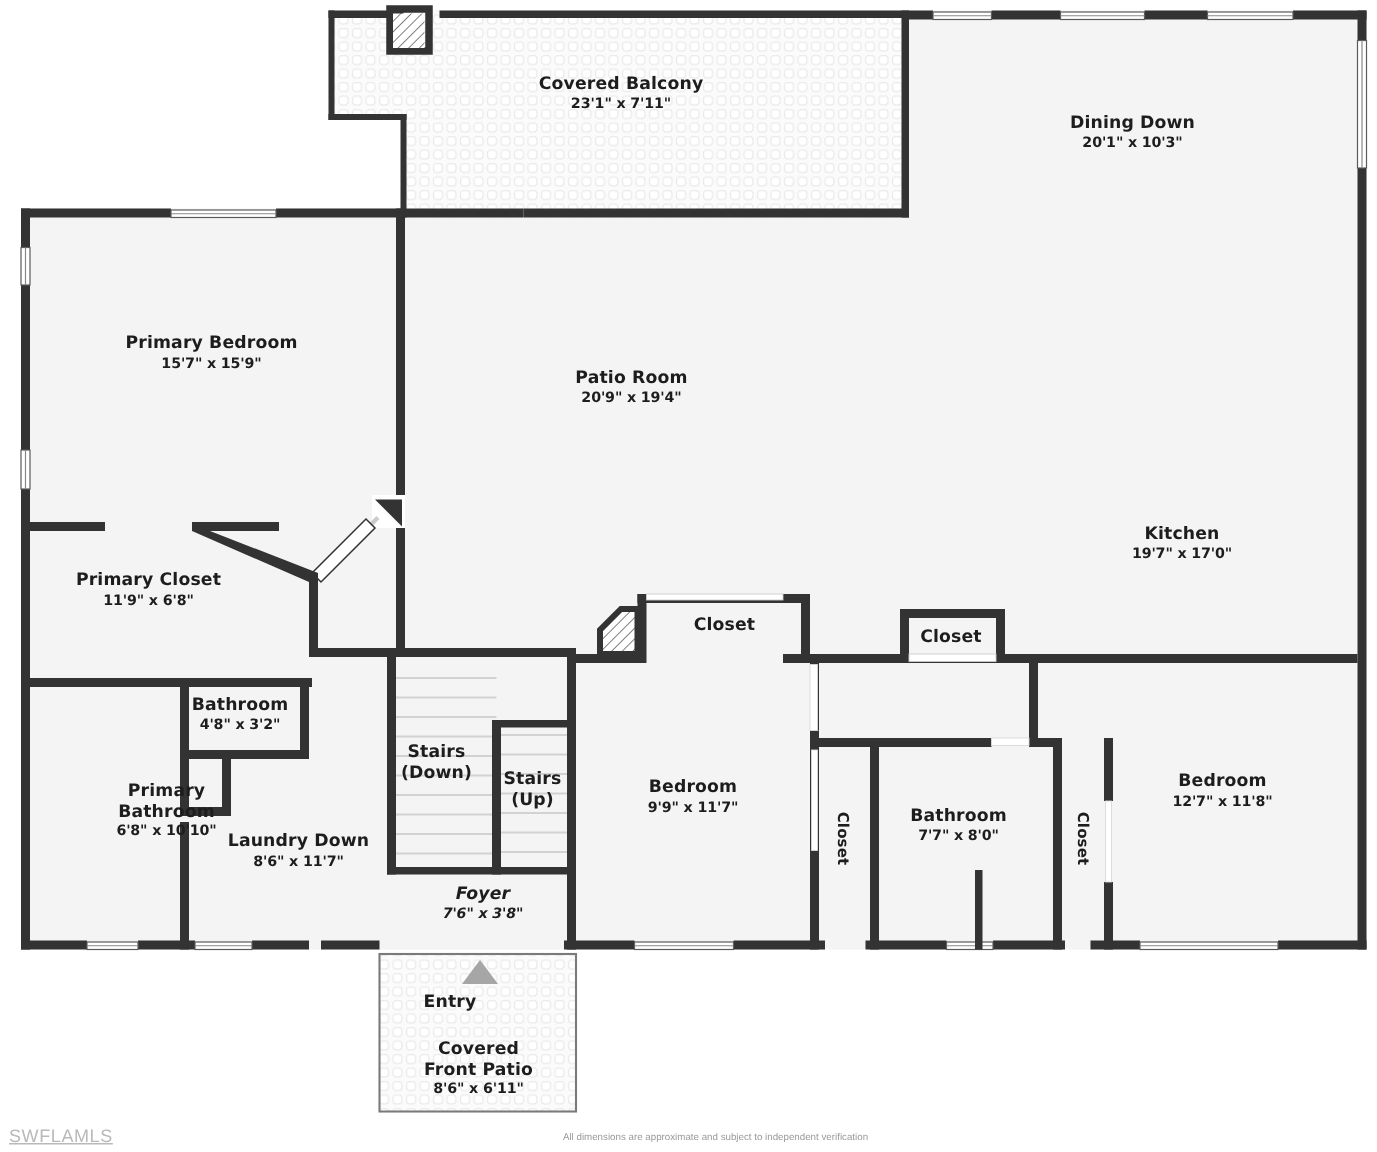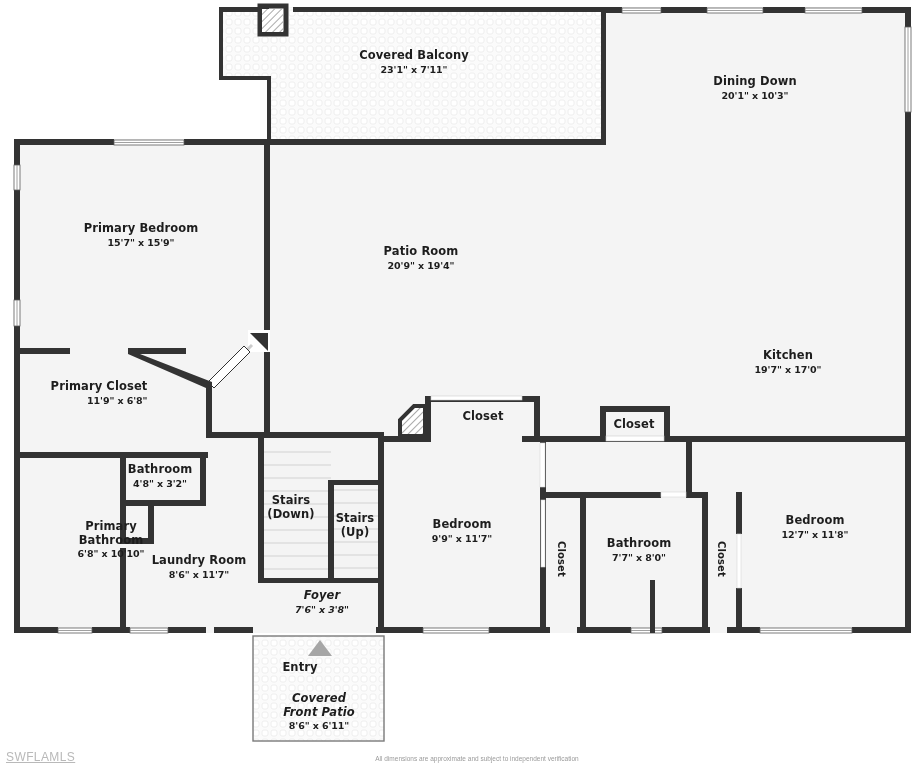--- a/index.html
+++ b/index.html
@@ -327,21 +327,21 @@
   <div class="room-label" style="left:421px; top:258px; transform:translate(-50%,-50%);">
     <div class="room-name">Patio Room</div>
     <div class="room-dims">20'9" x 19'4"</div>
   </div>
 
   <div class="room-label" style="left:788px; top:342px; transform:translate(-50%,-50%);margin-top:20px;">
     <div class="room-name">Kitchen</div>
     <div class="room-dims">19'7" x 17'0"</div>
   </div>
 
-  <div class="room-label" style="left:99px; top:393px; transform:translate(-50%,-50%);text-align:right;">
+  <div class="room-label" style="left:99px; top:393px; transform:translate(-50%,-50%);">
     <div class="room-name">Primary Closet</div>
     <div class="room-dims">11'9" x 6'8"</div>
   </div>
 
   <div class="room-label" style="left:483px; top:417px; transform:translate(-50%,-50%);">
     <div class="room-name">Closet</div>
   </div>
 
   <div class="room-label" style="left:634px; top:425px; transform:translate(-50%,-50%);">
     <div class="room-name">Closet</div>
@@ -377,21 +377,21 @@
 Bathroom</div>
     <div class="room-dims">6'8" x 10'10"</div>
   </div>
 
   <div class="room-label" style="left:639px; top:550px; transform:translate(-50%,-50%);">
     <div class="room-name">Bathroom</div>
     <div class="room-dims">7'7" x 8'0"</div>
   </div>
 
   <div class="room-label" style="left:199px; top:567px; transform:translate(-50%,-50%);">
-    <div class="room-name">Laundry Room</div>
+    <div class="room-name">Laundry Down</div>
     <div class="room-dims">8'6" x 11'7"</div>
   </div>
 
   <div class="room-label" style="left:322px; top:602px; transform:translate(-50%,-50%);font-style:italic;">
     <div class="room-name">Foyer</div>
     <div class="room-dims">7'6" x 3'8"</div>
   </div>
 
   <div class="room-label vertical" style="left:561px; top:559px; transform:translate(-50%,-50%);">
     <div class="room-name">Closet</div>
@@ -399,21 +399,21 @@
 
   <div class="room-label vertical" style="left:721px; top:559px; transform:translate(-50%,-50%);">
     <div class="room-name">Closet</div>
   </div>
 
   <div class="room-label" style="left:300px; top:668px; transform:translate(-50%,-50%);">
     <div class="room-name">Entry</div>
   </div>
 
   <div class="room-label" style="left:319px; top:712px; transform:translate(-50%,-50%);">
-    <div class="room-name" style="white-space:pre-line;font-style:italic;">Covered
+    <div class="room-name" style="white-space:pre-line;">Covered
 Front Patio</div>
     <div class="room-dims">8'6" x 6'11"</div>
   </div>
 
   <div id="watermark">SWFLAMLS</div>
   <div id="disclaimer">All dimensions are approximate and subject to independent verification</div>
 
 </div>
 
 </body></html>

